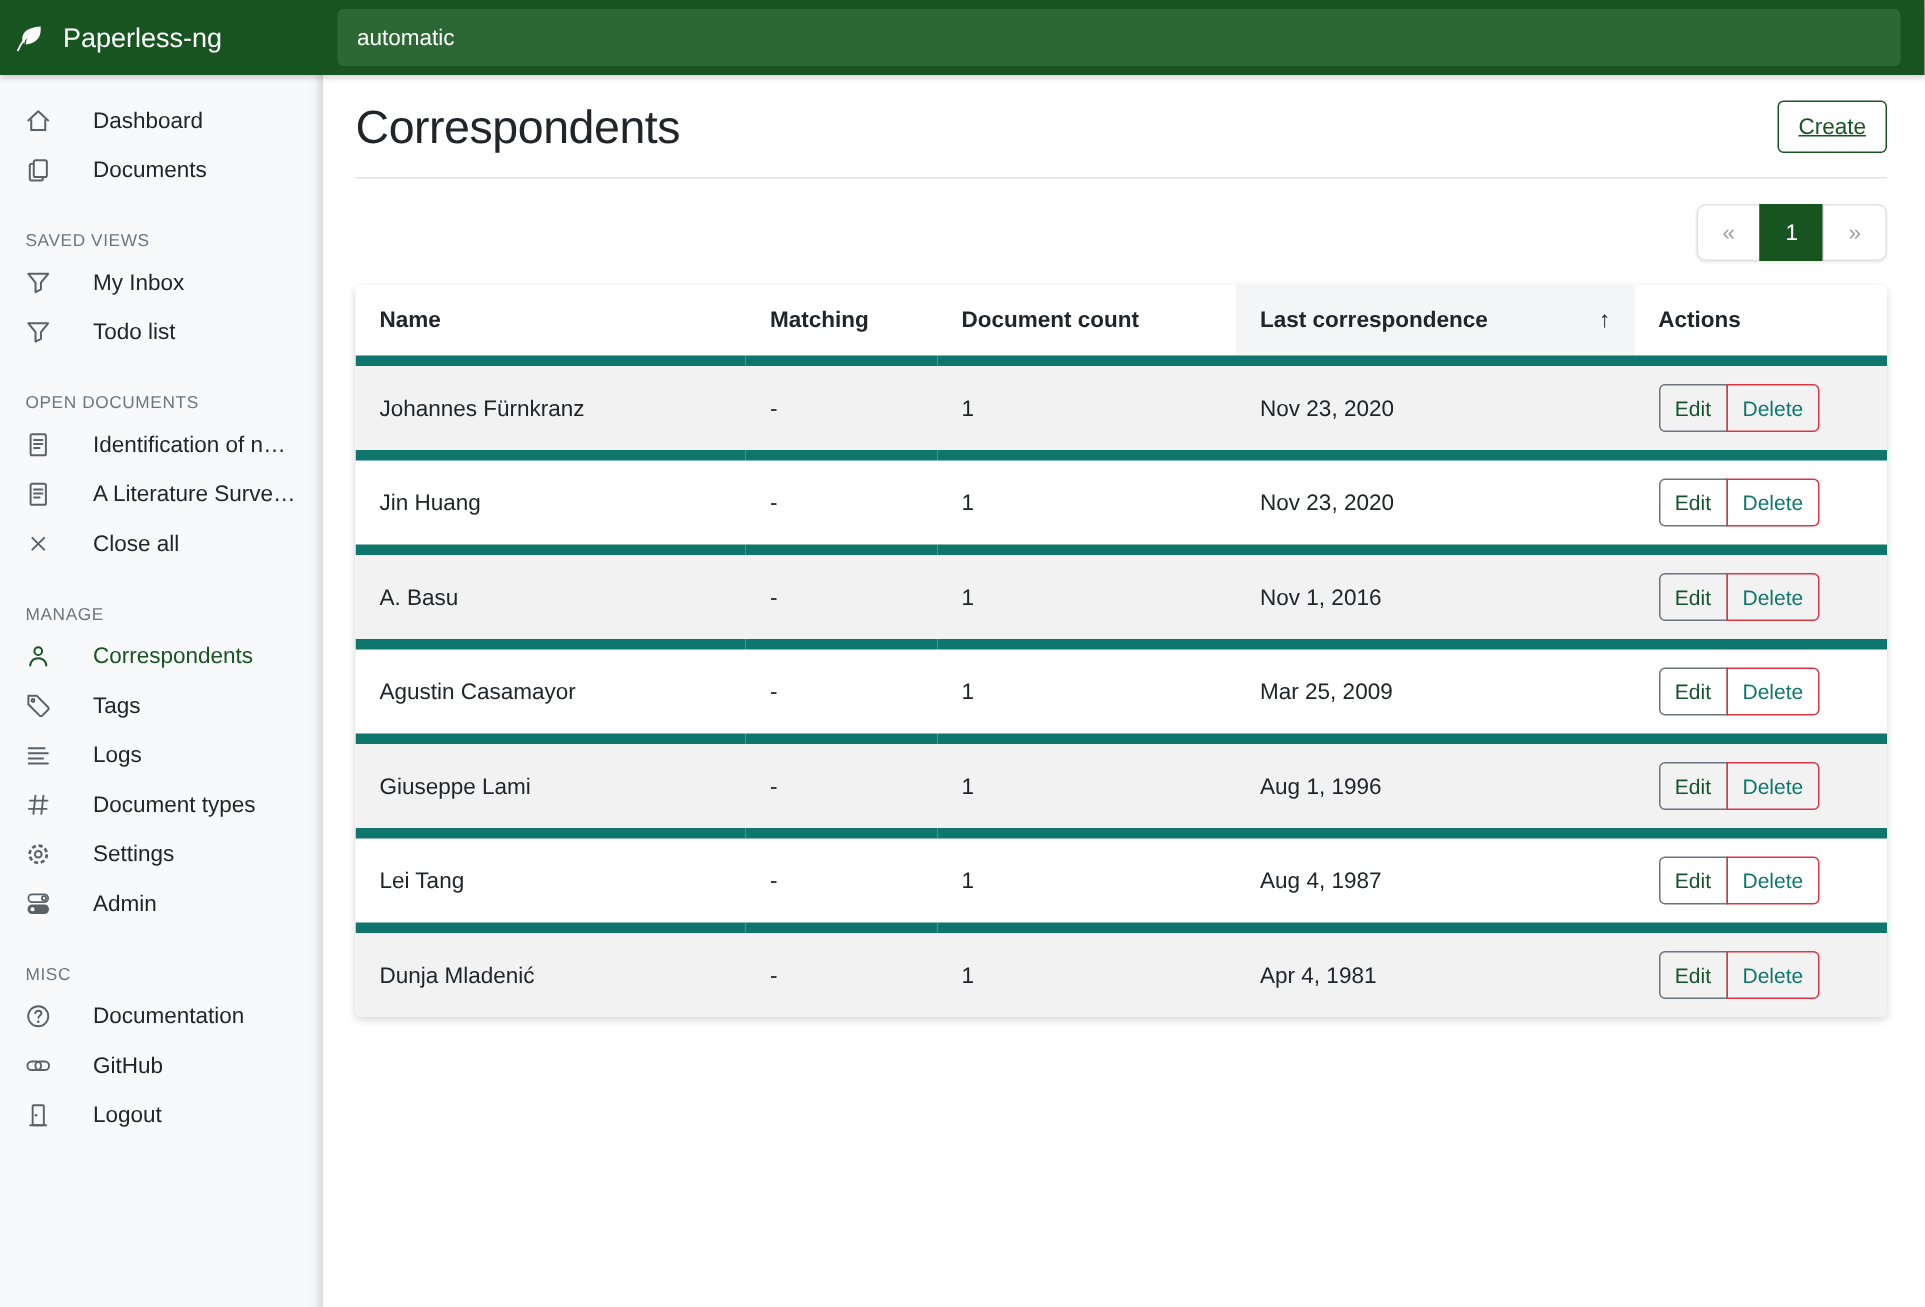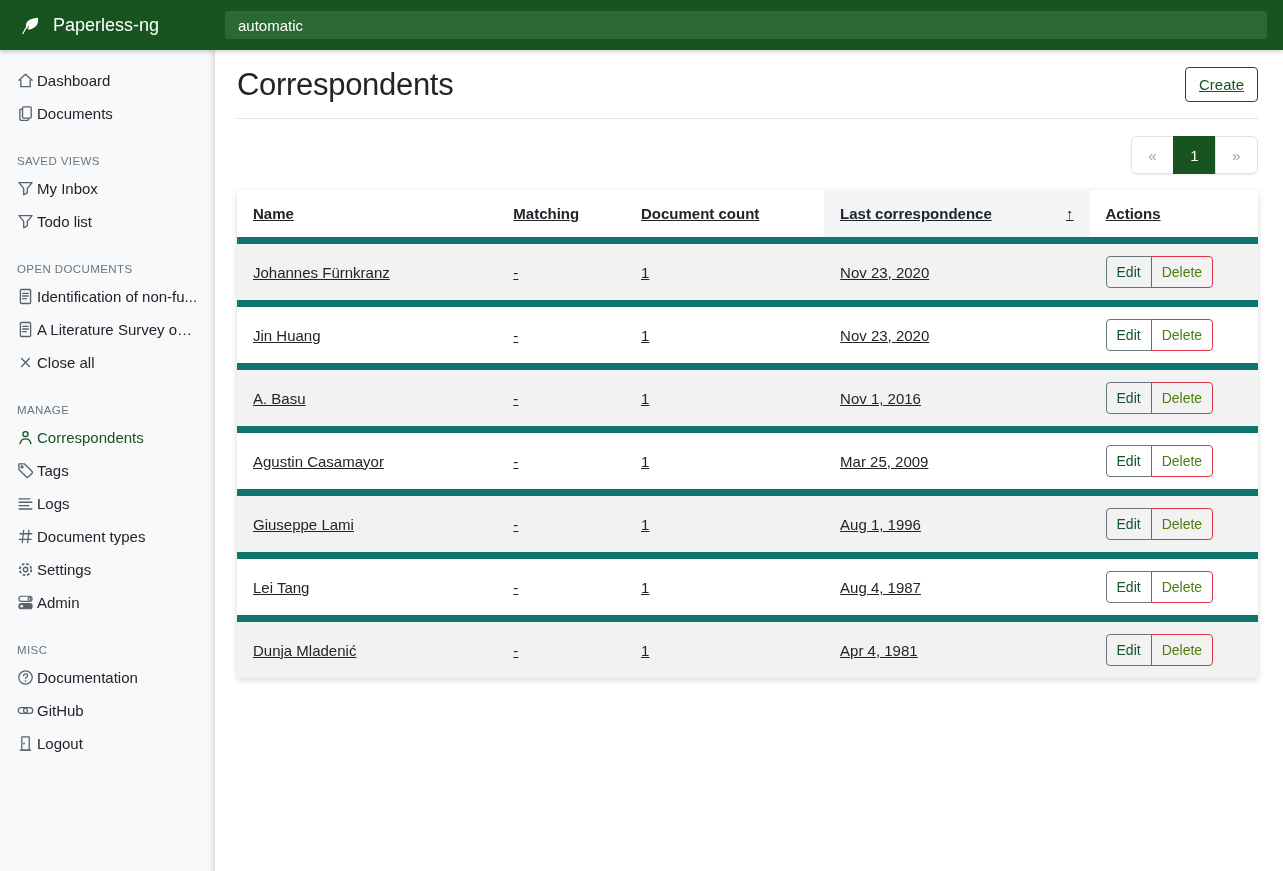--- a/index.html
+++ b/index.html
@@ -17,46 +17,46 @@
   .navbar {
     position: fixed; top: 0; left: 0; right: 0; height: 50px;
     background: #17541f;
     display: flex; align-items: stretch;
     box-shadow: 0 2px 4px rgba(0,0,0,.18);
     z-index: 20;
   }
   .brand {
     width: 215px; flex: 0 0 215px;
     display: flex; align-items: center; gap: 12px;
-    padding-left: 20px; color: #fff; font-size: 18px;
+    padding-left: 9px; color: #fff; font-size: 18px;
   }
   .brand .logo { display: flex; align-items: center; }
   .nav-search { flex: 1; display: flex; align-items: center; padding: 6px 16px 6px 10px; }
   .nav-search input {
-    width: 100%; height: 28px;
+    width: 100%; height: 38px;
     background: #2c6834; border: none; border-radius: 4px;
     color: #fff; font-size: 15px; padding: 4px 13px;
     font-family: "Liberation Sans", sans-serif;
     outline: none;
   }
 
   
   .sidebar {
     position: fixed; top: 50px; left: 0; bottom: 0; width: 215px;
     background: #f8f9fa;
     box-shadow: inset -10px 0 10px -12px rgba(0,0,0,.35);
     padding: 14px 0 20px 0;
     z-index: 10;
   }
   .side-heading {
     margin: 25px 17px 5px 17px;
     font-size: 11.5px; letter-spacing: .4px; color: #6c757d;
   }
   .side-item {
-    display: flex; align-items: center; gap: 3px;
+    display: flex; align-items: center; gap: 28px;
     padding: 8px 17px; color: #212529; cursor: pointer;
     white-space: nowrap; overflow: hidden; text-overflow: ellipsis;
   }
   .side-item .icon { color: #5a6268; display: flex; flex: 0 0 auto; }
   .side-item .label { overflow: hidden; text-overflow: ellipsis; }
   .side-item.active, .side-item.active .icon { color: #17541f; }
 
   
   .main { margin: 50px 0 0 215px; padding: 17px 25px 0 22px; }
   .page-header {
@@ -80,21 +80,20 @@
   }
   .page-btn:first-child { border-radius: 6px 0 0 6px; margin-left: 0; }
   .page-btn:last-child { border-radius: 0 6px 6px 0; }
   .page-btn.active { background: #17541f; border-color: #17541f; color: #fff; }
 
   
   .card {
     margin-top: 16px; border-radius: 4px; overflow: hidden;
     box-shadow: 0 2px 6px rgba(0,0,0,.16);
     background: #fff;
-    text-decoration: underline;
   }
   table { width: 100%; border-collapse: collapse; font-size: 15px; }
   thead th {
     text-align: left; font-weight: 700; padding: 15px 16px;
     background: #fff; border-bottom: 1px solid #dee2e6;
   }
   thead th.sorted { background: #f4f5f6; }
   .th-flex { display: flex; align-items: flex-end; justify-content: space-between; }
   .sort-arrow { font-weight: 700; color: #212529; padding-left: 8px; }
   tbody td { padding: 17px 16px; border-top: 7px solid #0f766e; }
@@ -103,21 +102,21 @@
 
   .btn-group { display: inline-flex; }
   .btn-edit, .btn-delete {
     background: transparent; font-size: 14px; padding: 5px 10px;
     font-family: "Liberation Sans", sans-serif; cursor: pointer; line-height: 20px;
   }
   .btn-edit {
     color: #14532d; border: 1px solid #6c757d; border-radius: 4px 0 0 4px;
   }
   .btn-delete {
-    color: #4d7c0f; border: 1px solid #dc3545; border-radius: 0 4px 4px 0;
+    color: #0f766e; border: 1px solid #dc3545; border-radius: 0 4px 4px 0;
     margin-left: -1px; position: relative;
   }
 
   svg { display: block; }
 </style>
 </head>
 <body>
 
 <header class="navbar">
   <div class="brand">

